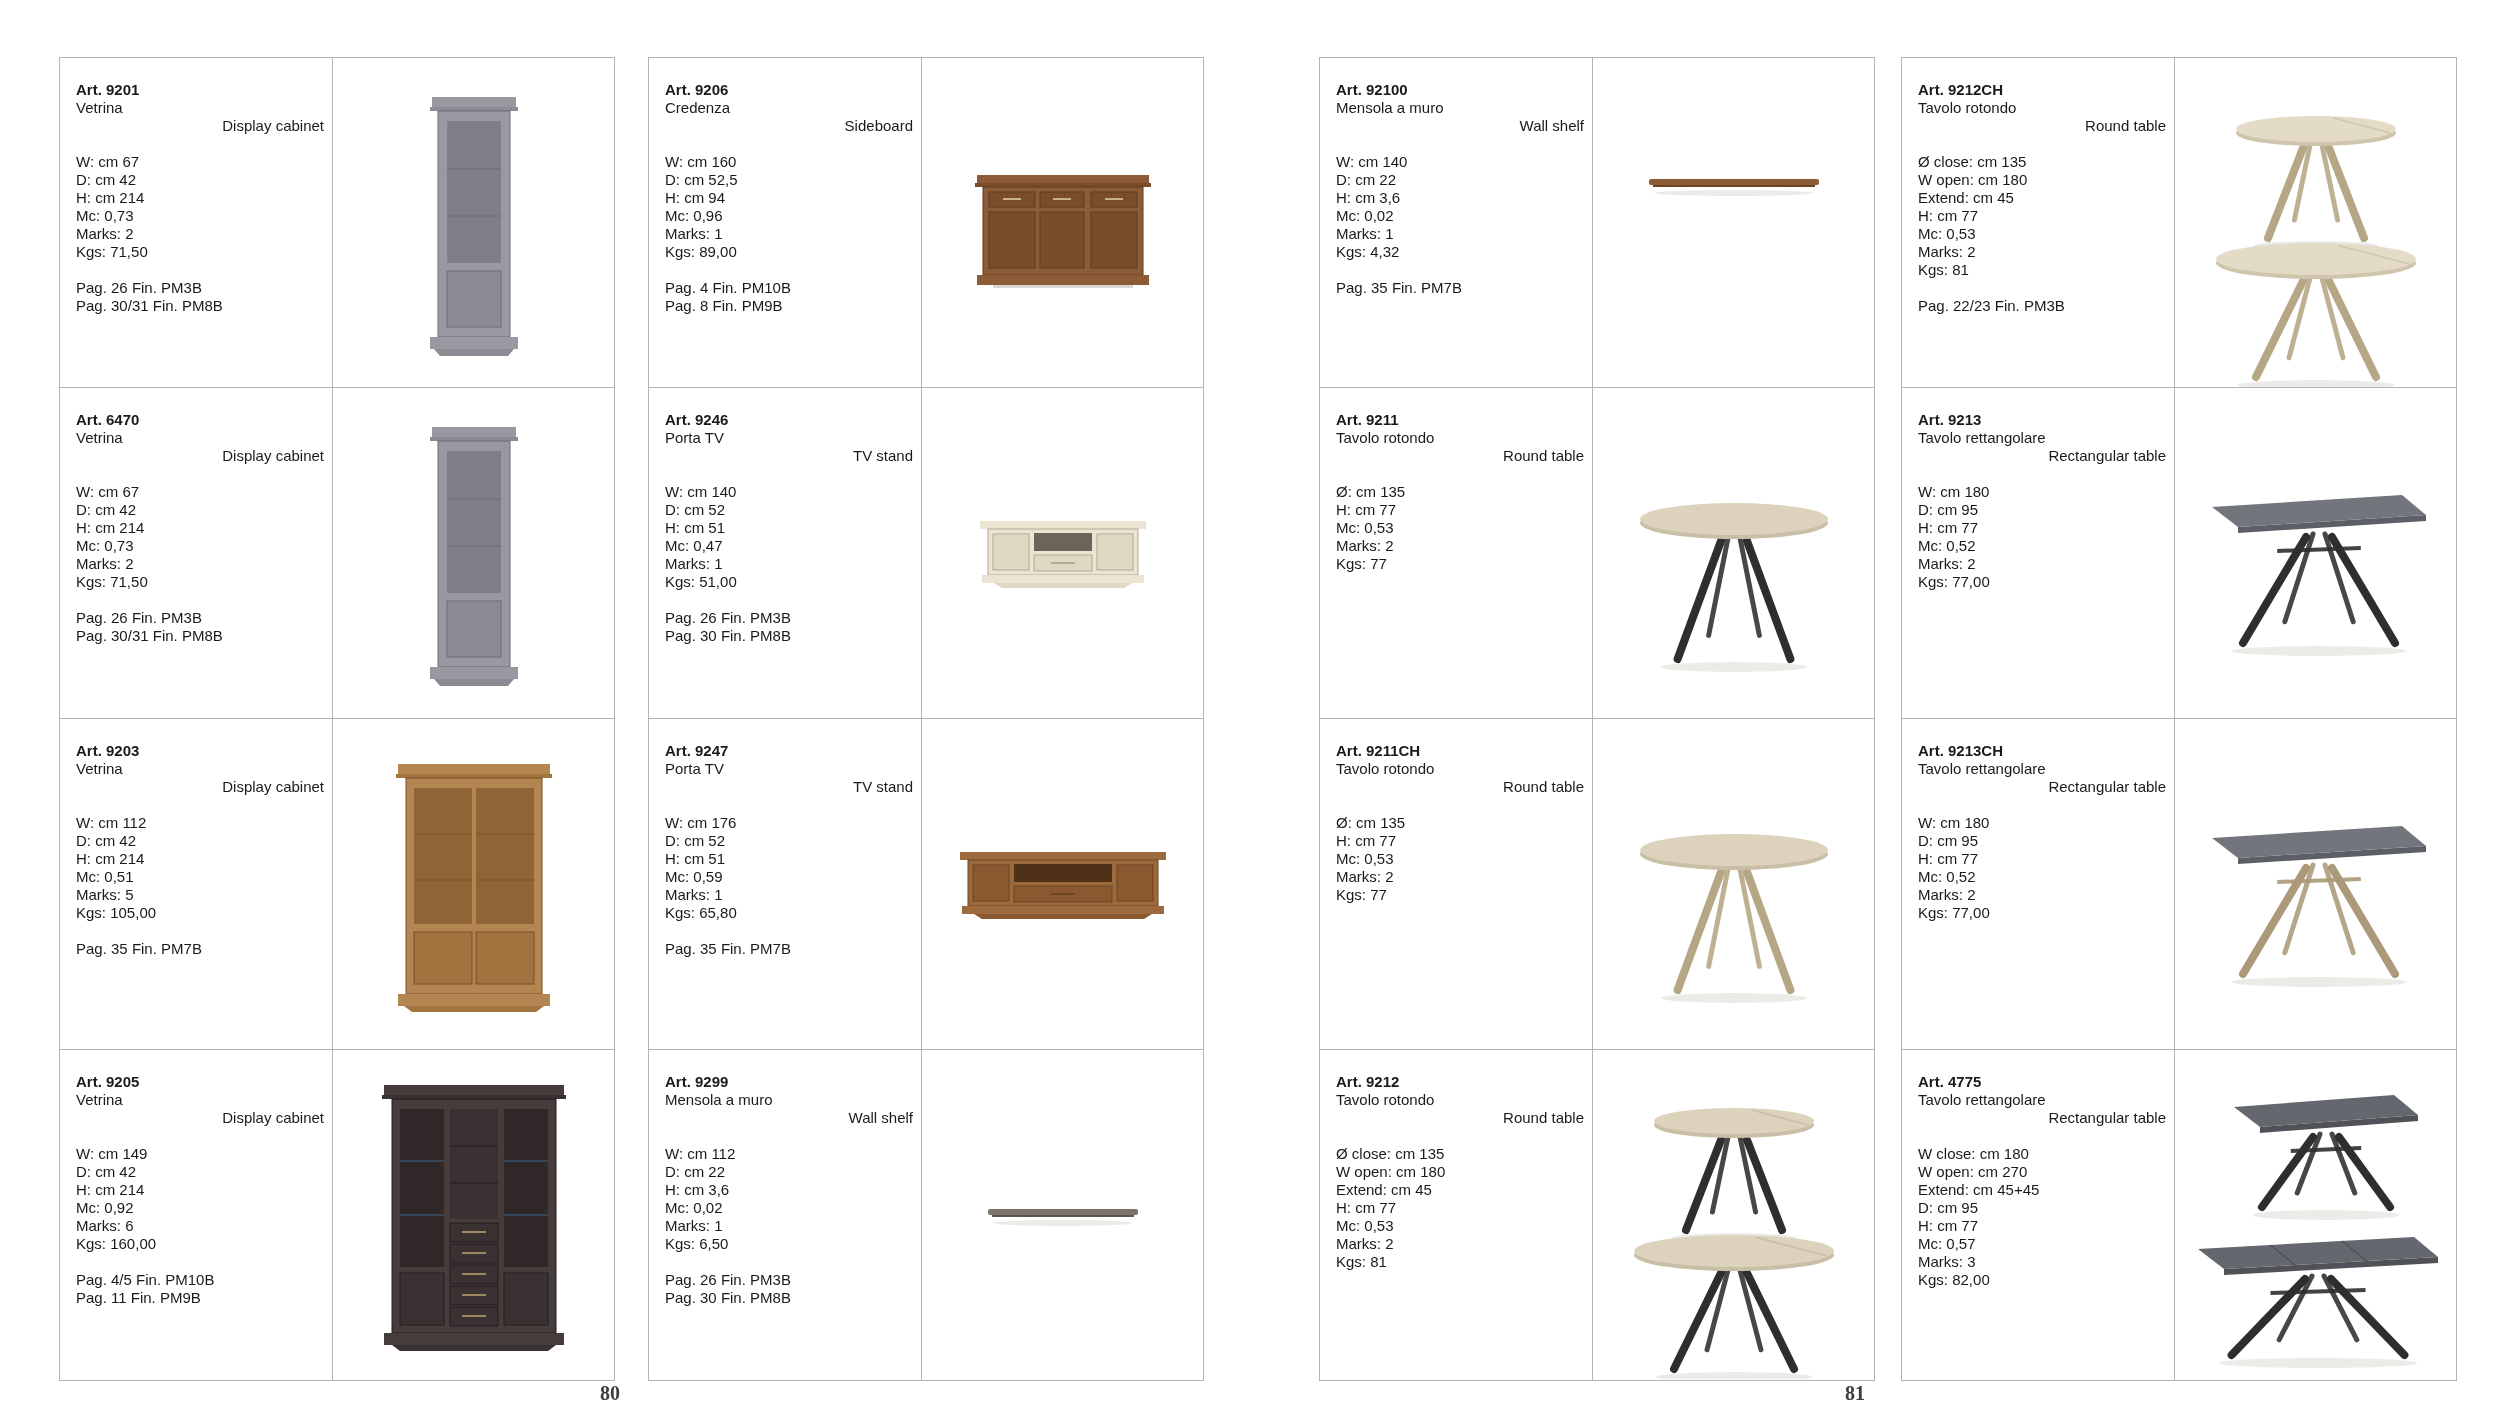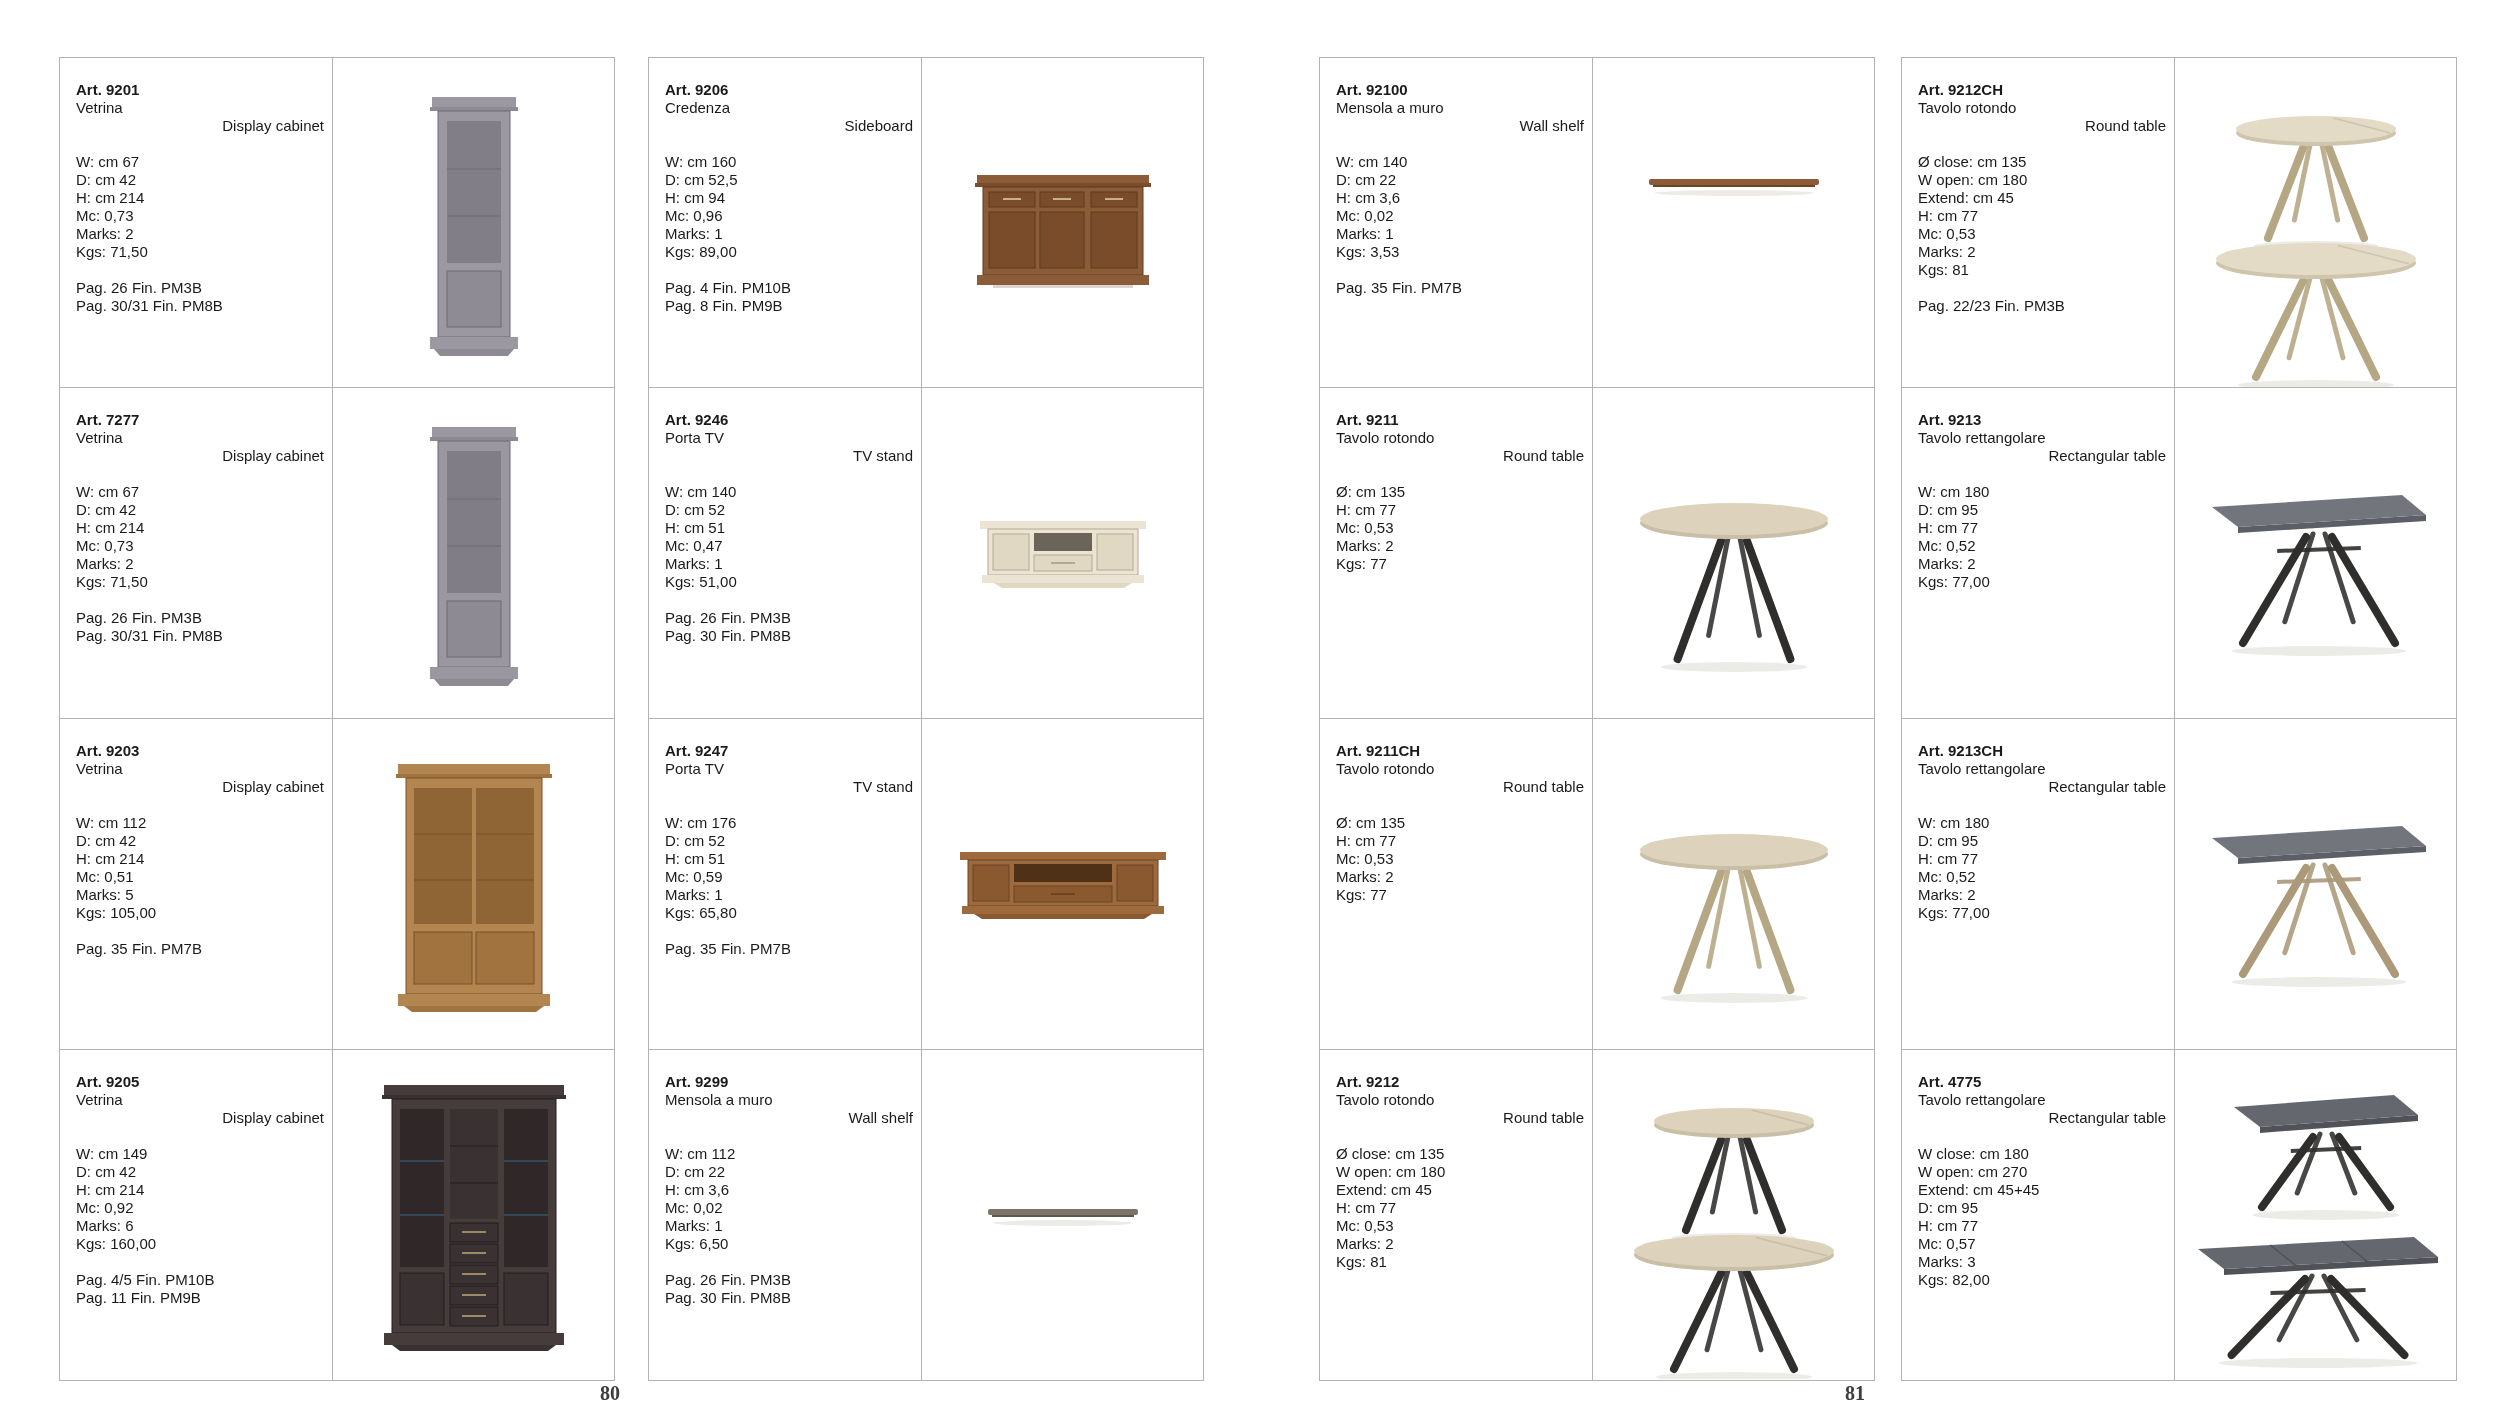--- a/index.html
+++ b/index.html
@@ -76,21 +76,21 @@
             <line x1="113" y1="110" x2="167" y2="110" stroke="#6f6b75"></line>
             <line x1="113" y1="157" x2="167" y2="157" stroke="#6f6b75"></line>
             <rect x="113" y="212" width="54" height="56" fill="#8f8b95" stroke="#6f6b75"></rect>
             <rect x="96" y="278" width="88" height="12" fill="#9c98a1"></rect>
             <polygon points="100,290 180,290 174,297 106,297" fill="#8f8b95"></polygon>
           </svg>
         </div>
   </div>
       <div class="card">
     <div class="card-text">
-      <div class="art">Art. 7277</div>
+      <div class="art">Art. 6470</div>
       <div class="name-it">Vetrina</div>
       <div class="name-en">Display cabinet</div>
       <div class="specs">
             <div class="spec-line">W: cm 67</div>
             <div class="spec-line">D: cm 42</div>
             <div class="spec-line">H: cm 214</div>
             <div class="spec-line">Mc: 0,73</div>
             <div class="spec-line">Marks: 2</div>
             <div class="spec-line">Kgs: 71,50</div>
           </div>
@@ -331,21 +331,21 @@
     <div class="card-text">
       <div class="art">Art. 92100</div>
       <div class="name-it">Mensola a muro</div>
       <div class="name-en">Wall shelf</div>
       <div class="specs">
             <div class="spec-line">W: cm 140</div>
             <div class="spec-line">D: cm 22</div>
             <div class="spec-line">H: cm 3,6</div>
             <div class="spec-line">Mc: 0,02</div>
             <div class="spec-line">Marks: 1</div>
-            <div class="spec-line">Kgs: 3,53</div>
+            <div class="spec-line">Kgs: 4,32</div>
           </div>
       <div class="pags">
             <div class="pag-line">Pag. 35 Fin. PM7B</div>
           </div>
     </div>
     <div class="card-image">
           <svg viewBox="0 0 280 328" width="280" height="328" xmlns="http://www.w3.org/2000/svg">
             <rect x="55" y="120" width="170" height="6" rx="2" fill="#8b5c37"></rect>
             <rect x="59" y="126" width="162" height="2" fill="#6b4522"></rect>
             <ellipse cx="140" cy="134" rx="79" ry="3" fill="#ecebe8"></ellipse>

